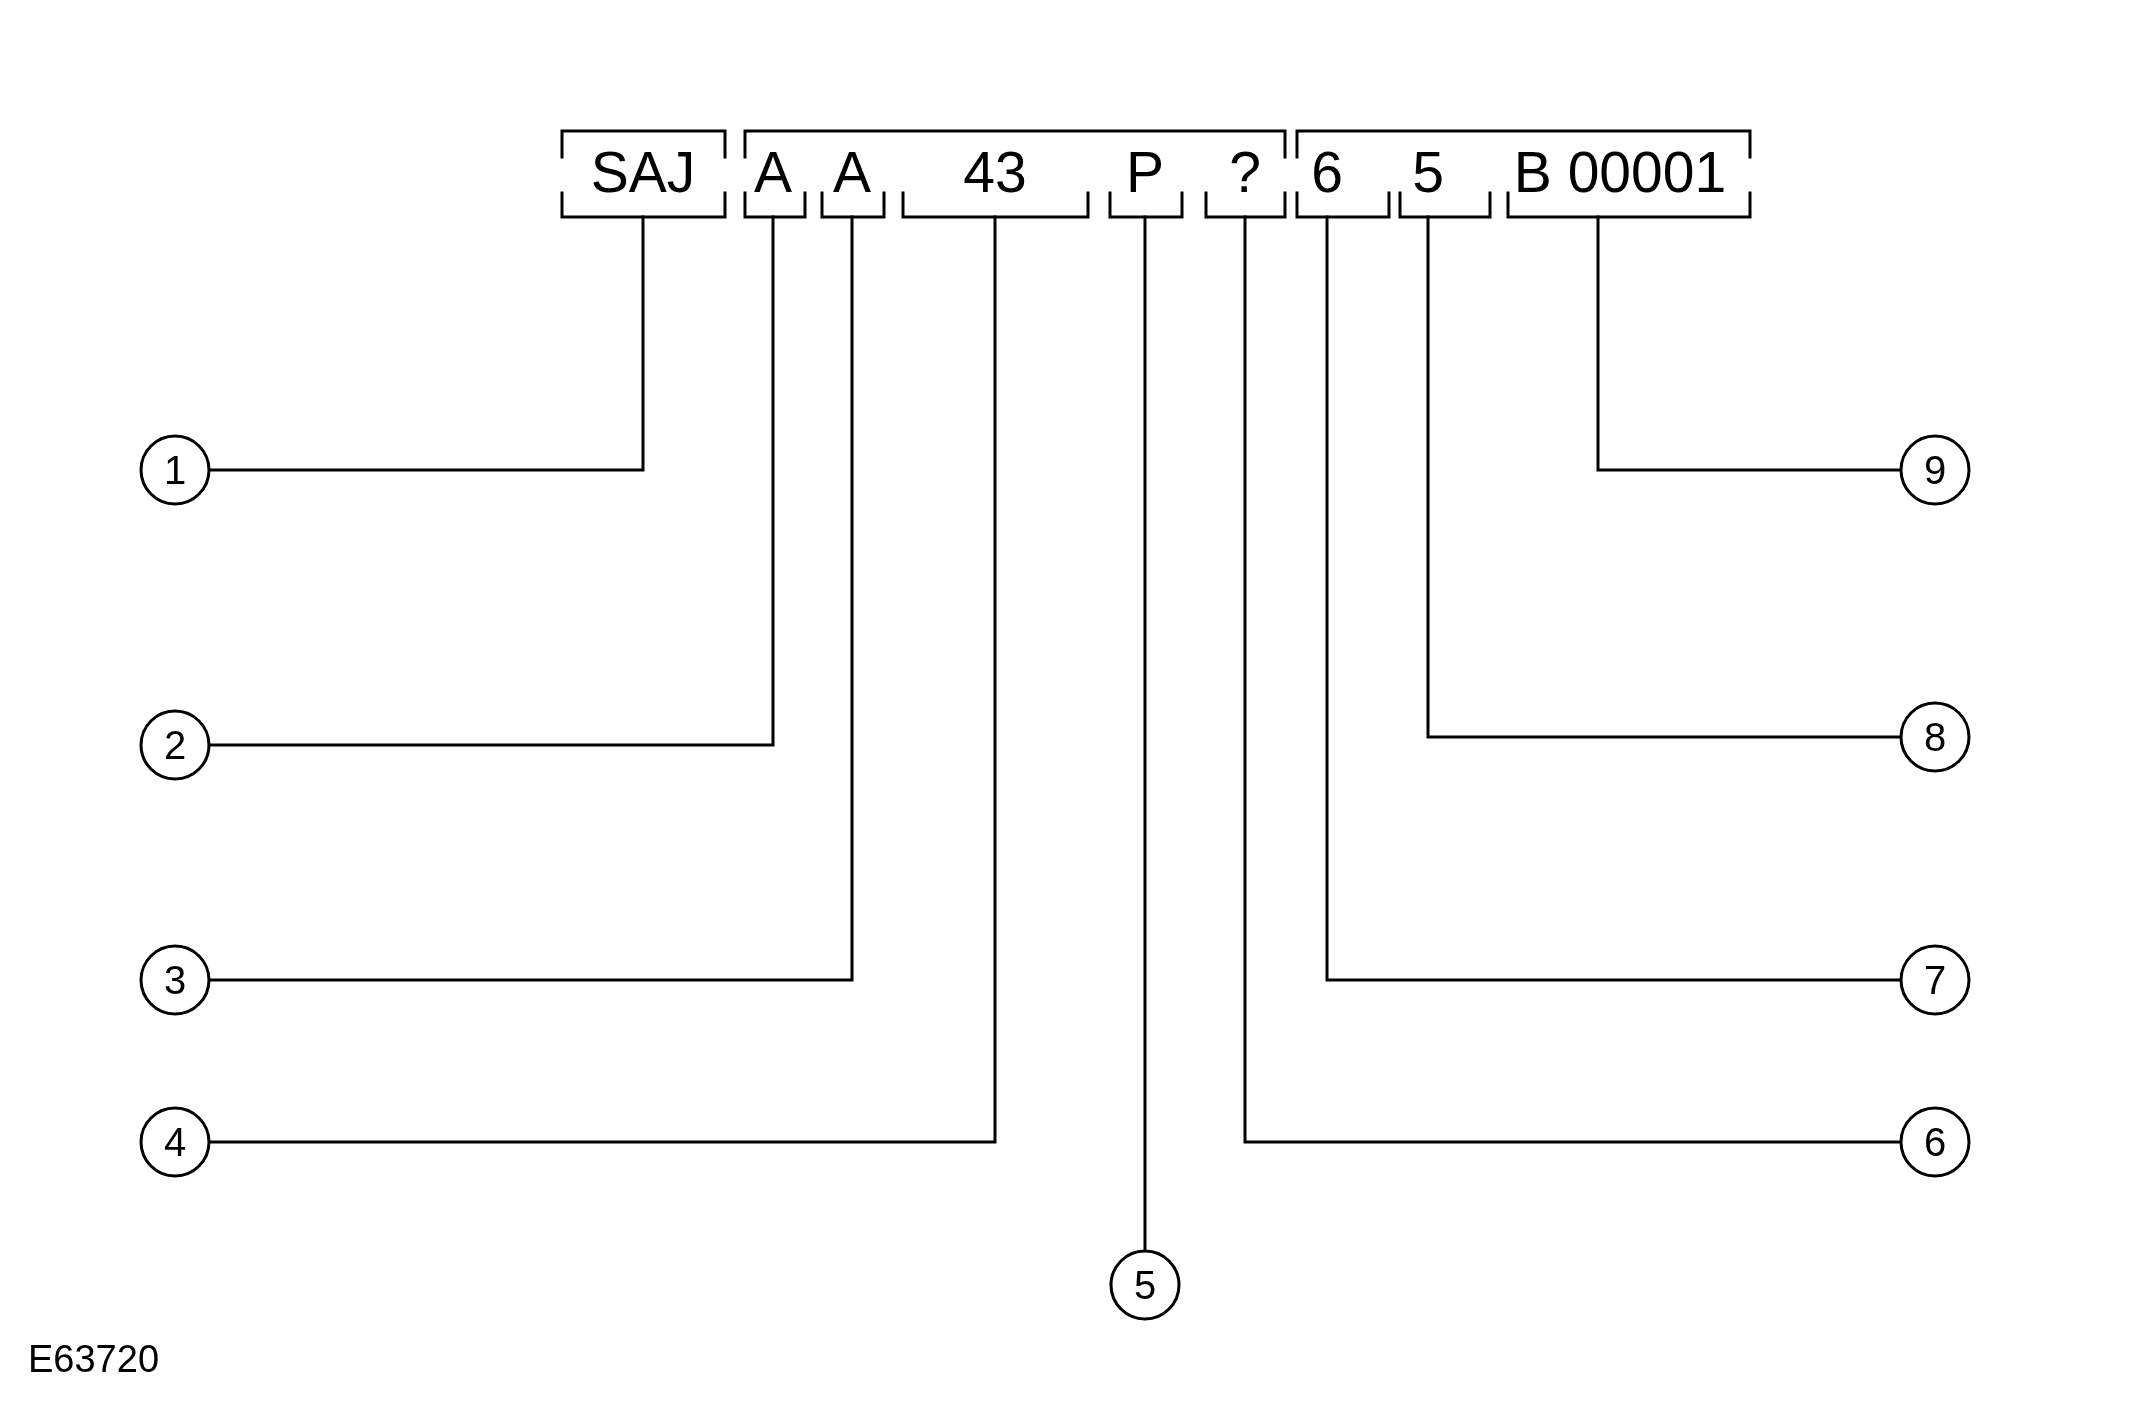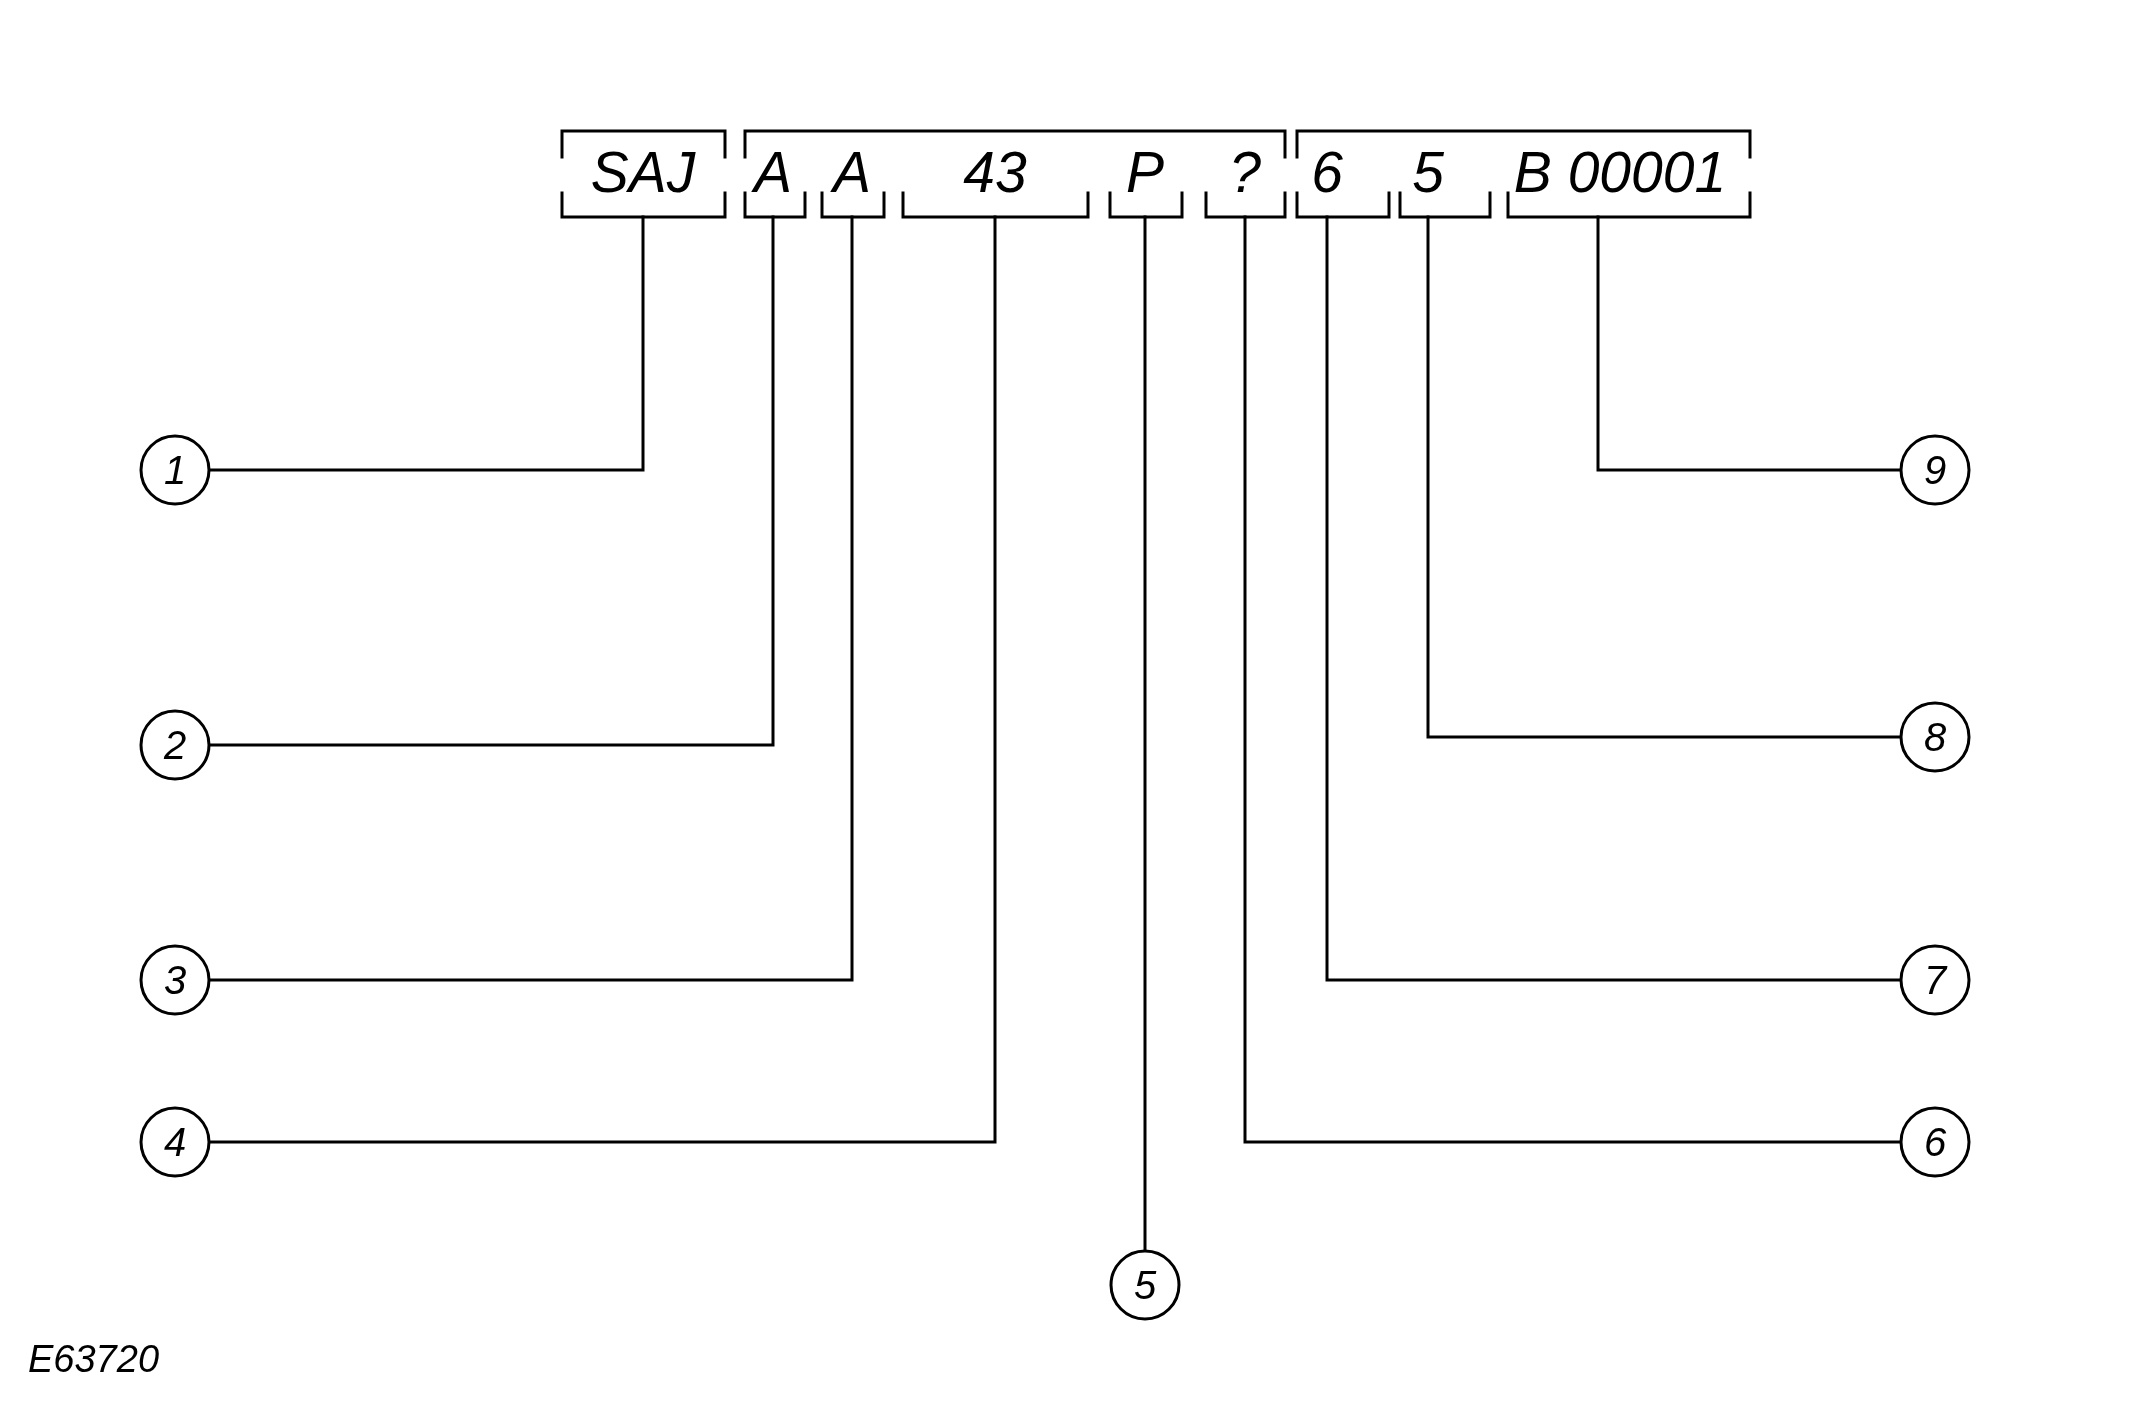--- a/index.html
+++ b/index.html
@@ -13,21 +13,20 @@
     font-family: "Liberation Sans", sans-serif;
     overflow: hidden;
     position: relative;
   }
   #diagram-root {
     position: absolute;
     top: 0;
     left: 0;
     width: 1766px;
     height: 1407px;
-    font-style: italic;
   }
   svg#vin-diagram {
     display: block;
     width: 2139px;
     height: 1407px;
   }
   .vin-char {
     font-family: "Liberation Sans", sans-serif;
     font-size: 57px;
     fill: #000000;

